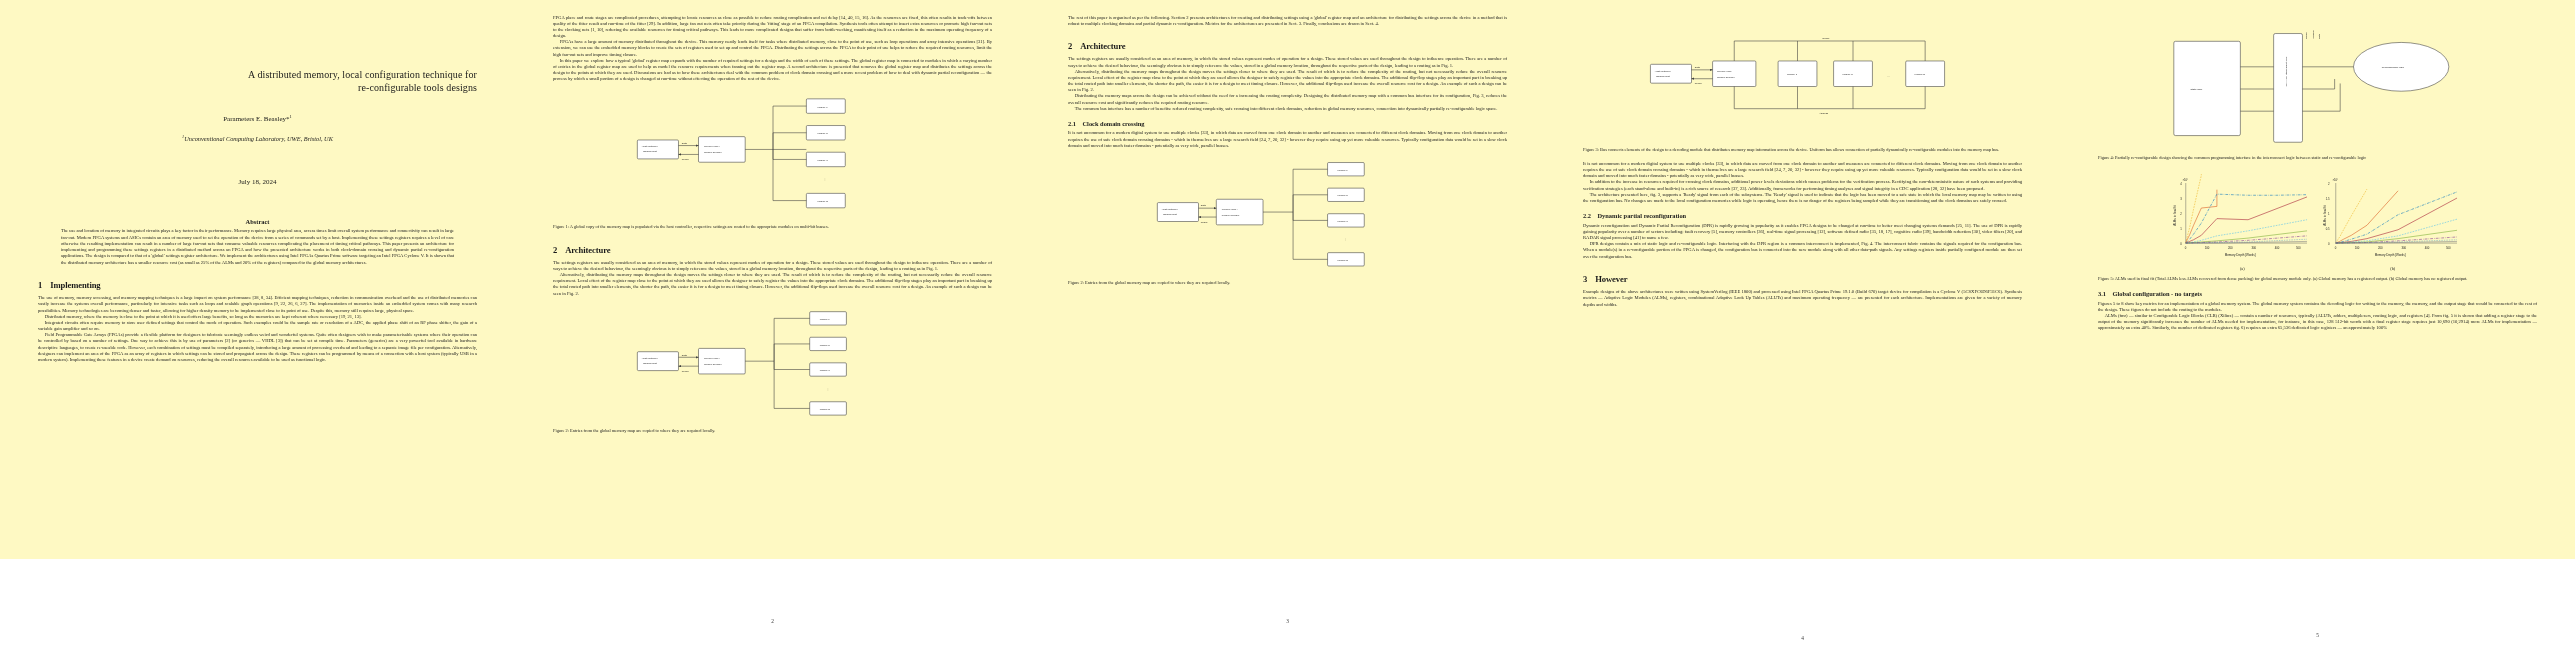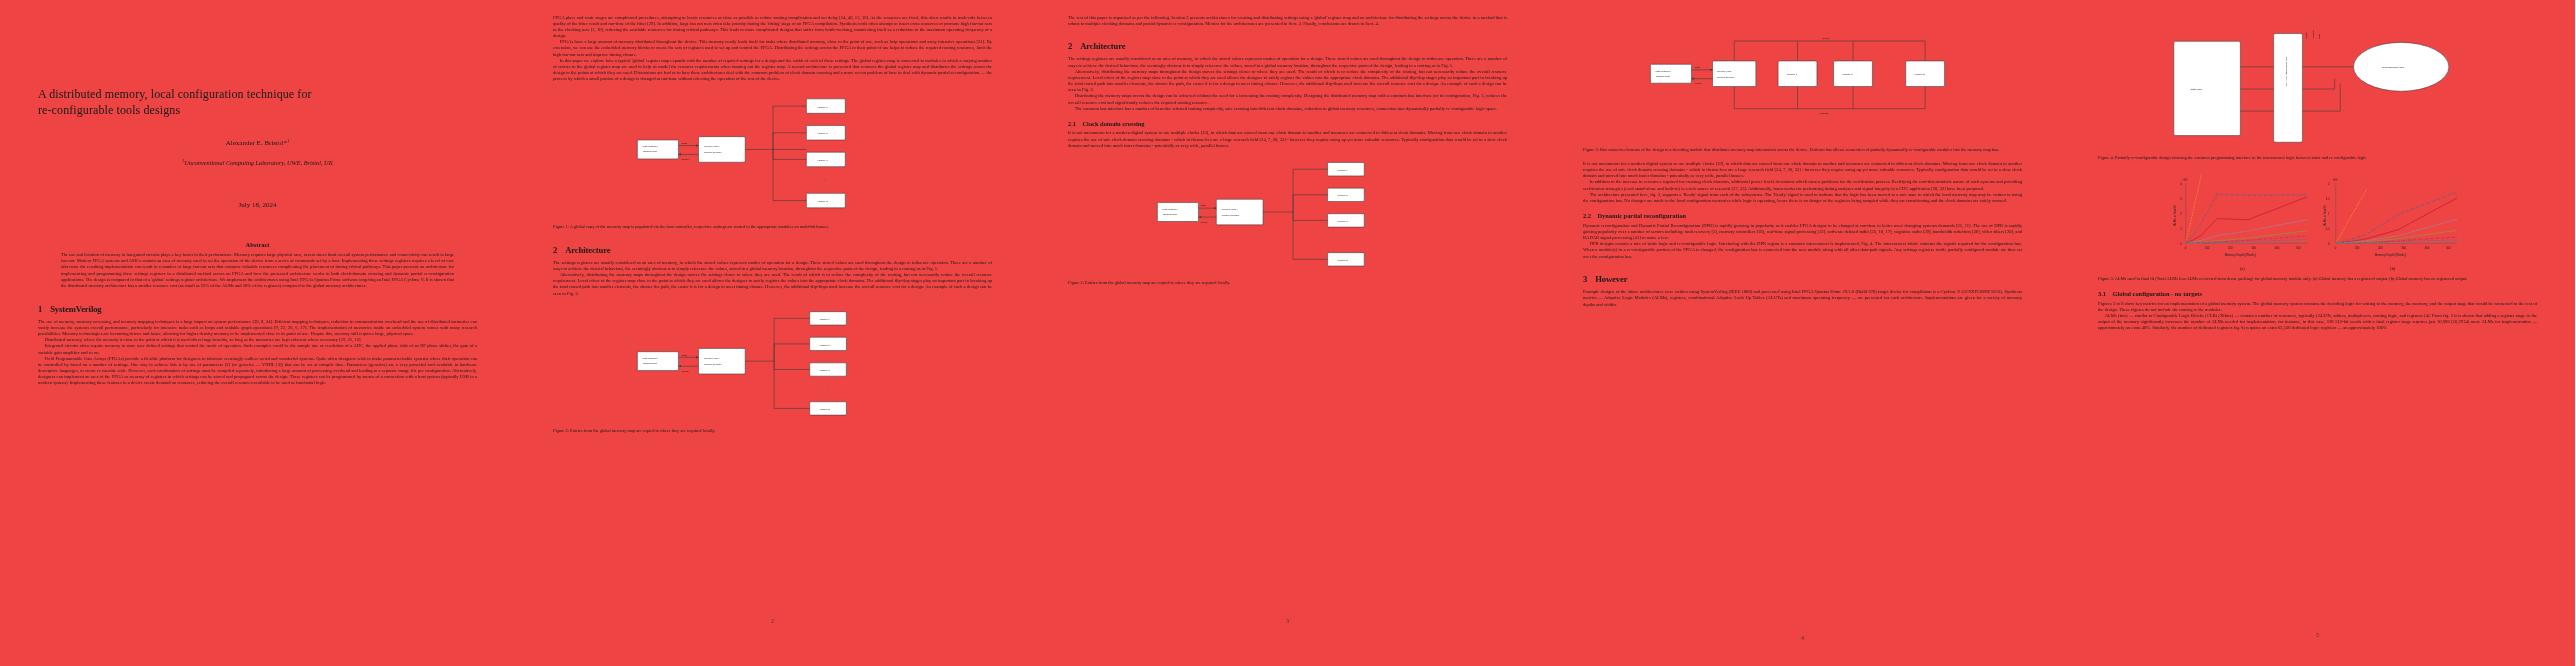--- a/index.html
+++ b/index.html
@@ -34,41 +34,41 @@
     font-family: "Liberation Serif", serif;
     font-size: 12.8px;
     letter-spacing: 0.2px;
     color: #8d8d8d;
   }
 
   
   .page {
     position: relative;
     width: 515px;
-    height: 666px;
-    background: #ef4444;
+    height: 559px;
+    background: #fef9c3;
     padding: 14.5px 38px 0 38px;
     flex: 0 0 515px;
   }
   .page-inner { position: relative; height: 622px; }
 
   .pageno {
     position: absolute;
     bottom: 12.2px; left: 0; right: 0;
     text-align: center;
     font-size: 5.3px;
     color: #333;
   }
 
   
   .title {
-    text-align: left;
-    font-size: 12px;
+    text-align: right;
+    font-size: 10px;
     line-height: 1.38;
-    margin-top: 71px;
+    margin-top: 53px;
     font-weight: normal;
     letter-spacing: 0.1px;
   }
   .author {
     text-align: center;
     font-size: 7px;
     margin-top: 19px;
   }
   .affil {
     text-align: center;
@@ -156,36 +156,36 @@
 
   <div class="page">
     <div class="page-inner">
 
       <h1 class="title">
         <span>A distributed memory, local configuration technique for</span><br>
         <span>re-configurable tools designs</span>
       </h1>
 
       <div class="author">
-        <span>Alexander E. Bristol*</span><span class="sup">1</span>
+        <span>Parameters E. Beasley*</span><span class="sup">1</span>
       </div>
 
       <div class="affil">
         <span class="sup">1</span><span>Unconventional Computing Laboratory, UWE, Bristol, UK</span>
       </div>
 
       <div class="date">July 18, 2024</div>
 
       <div class="abs-wrap">
         <div class="abs-head">Abstract</div>
         <div class="abs-body">The use and location of memory in integrated circuits plays a key factor in their performance. Memory requires large physical area, access times limit overall system performance and connectivity can result in large fan-out. Modern FPGA systems and ASICs contain an area of memory used to set the operation of the device from a series of commands set by a host. Implementing these settings registers requires a level of care otherwise the resulting implementation can result in a number of large fan-out nets that consume valuable resources complicating the placement of timing critical pathways. This paper presents an architecture for implementing and programming these settings registers in a distributed method across an FPGA and how the presented architecture works in both clock-domain crossing and dynamic partial re-configuration applications. The design is compared to that of a 'global' settings register architecture. We implement the architectures using Intel FPGAs Quartus Prime software targeting an Intel FPGA Cyclone V. It is shown that the distributed memory architecture has a smaller resource cost (as small as 25% of the ALMs and 20% of the registers) compared to the global memory architectures.</div>
       </div>
 
       <h2 class="sec-h1">
-        <span class="num">1</span><span>SystemVerilog</span>
+        <span class="num">1</span><span>Implementing</span>
       </h2>
       <p class="body noind">The use of memory, memory accessing, and memory mapping techniques is a large impact on system performance [38, 8, 34]. Efficient mapping techniques, reduction in communication overhead and the use of distributed memories can vastly increase the systems overall performance, particularly for intensive tasks such as loops and scalable graph operations [9, 22, 26, 6, 27]. The implementation of memories inside an embedded system comes with many research possibilities. Memory technologies are becoming denser and faster, allowing for higher density memory to be implemented close to its point of use. Despite this, memory still requires large, physical space.</p>
       <p class="body">Distributed memory, where the memory is close to the point at which it is used offers large benefits, so long as the memories are kept coherent where necessary [19, 21, 13].</p>
       <p class="body">Integrated circuits often require memory to store user defined settings that control the mode of operation. Such examples could be the sample rate or resolution of a ADC, the applied phase shift of an RF phase shifter, the gain of a variable gain amplifier and so on.</p>
       <p class="body">Field Programmable Gate Arrays (FPGAs) provide a flexible platform for designers to fabricate seemingly endless weird and wonderful systems. Quite often designers wish to make parameterisable systems where their operation can be controlled by based on a number of settings. One way to achieve this is by use of parameters [2] (or generics — VHDL [3]) that can be set at compile time. Parameters (generics) are a very powerful tool available in hardware descriptive languages, to create re-useable code. However, each combination of settings must be compiled separately, introducing a large amount of processing overhead and leading to a separate image file per configuration. Alternatively, designers can implement an area of the FPGA as an array of registers in which settings can be stored and propagated across the design. These registers can be programmed by means of a connection with a host system (typically USB in a modern system). Implementing these features in a device create demand on resources, reducing the overall resources available to be used as functional logic.</p>
 
       <div style="position:absolute; bottom:29px; left:0; right:0;">
         
         
       </div>

